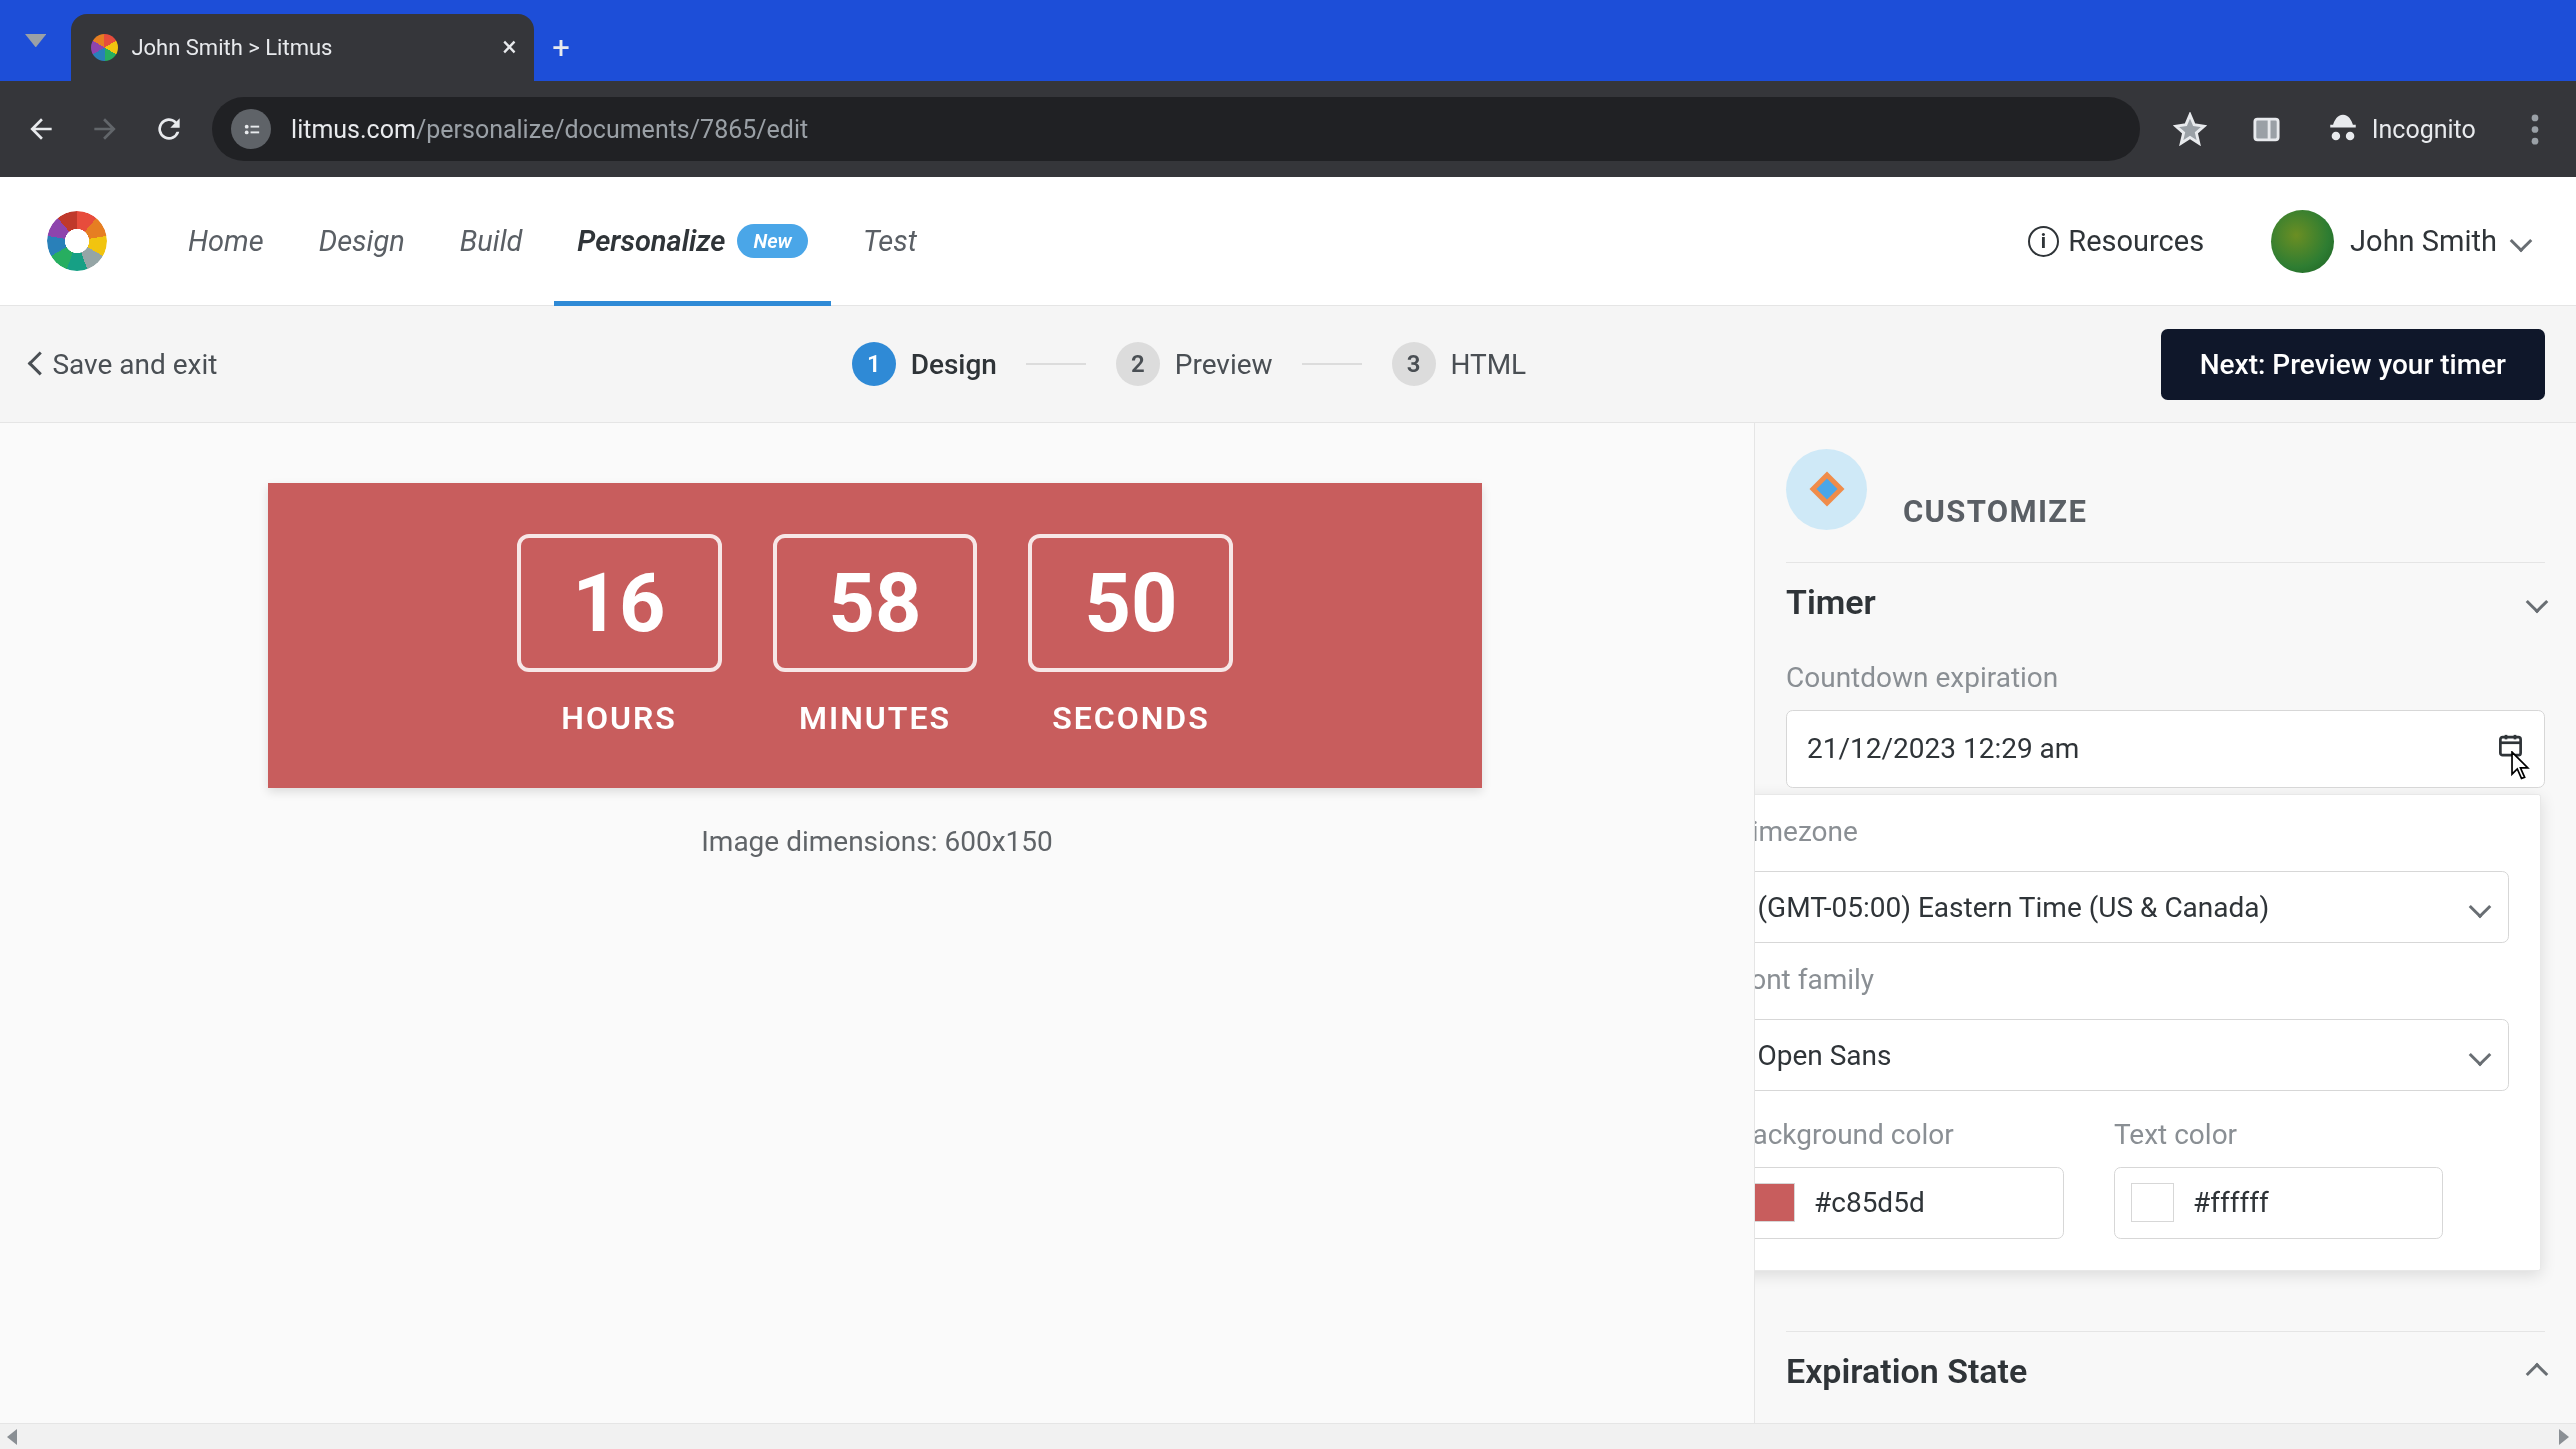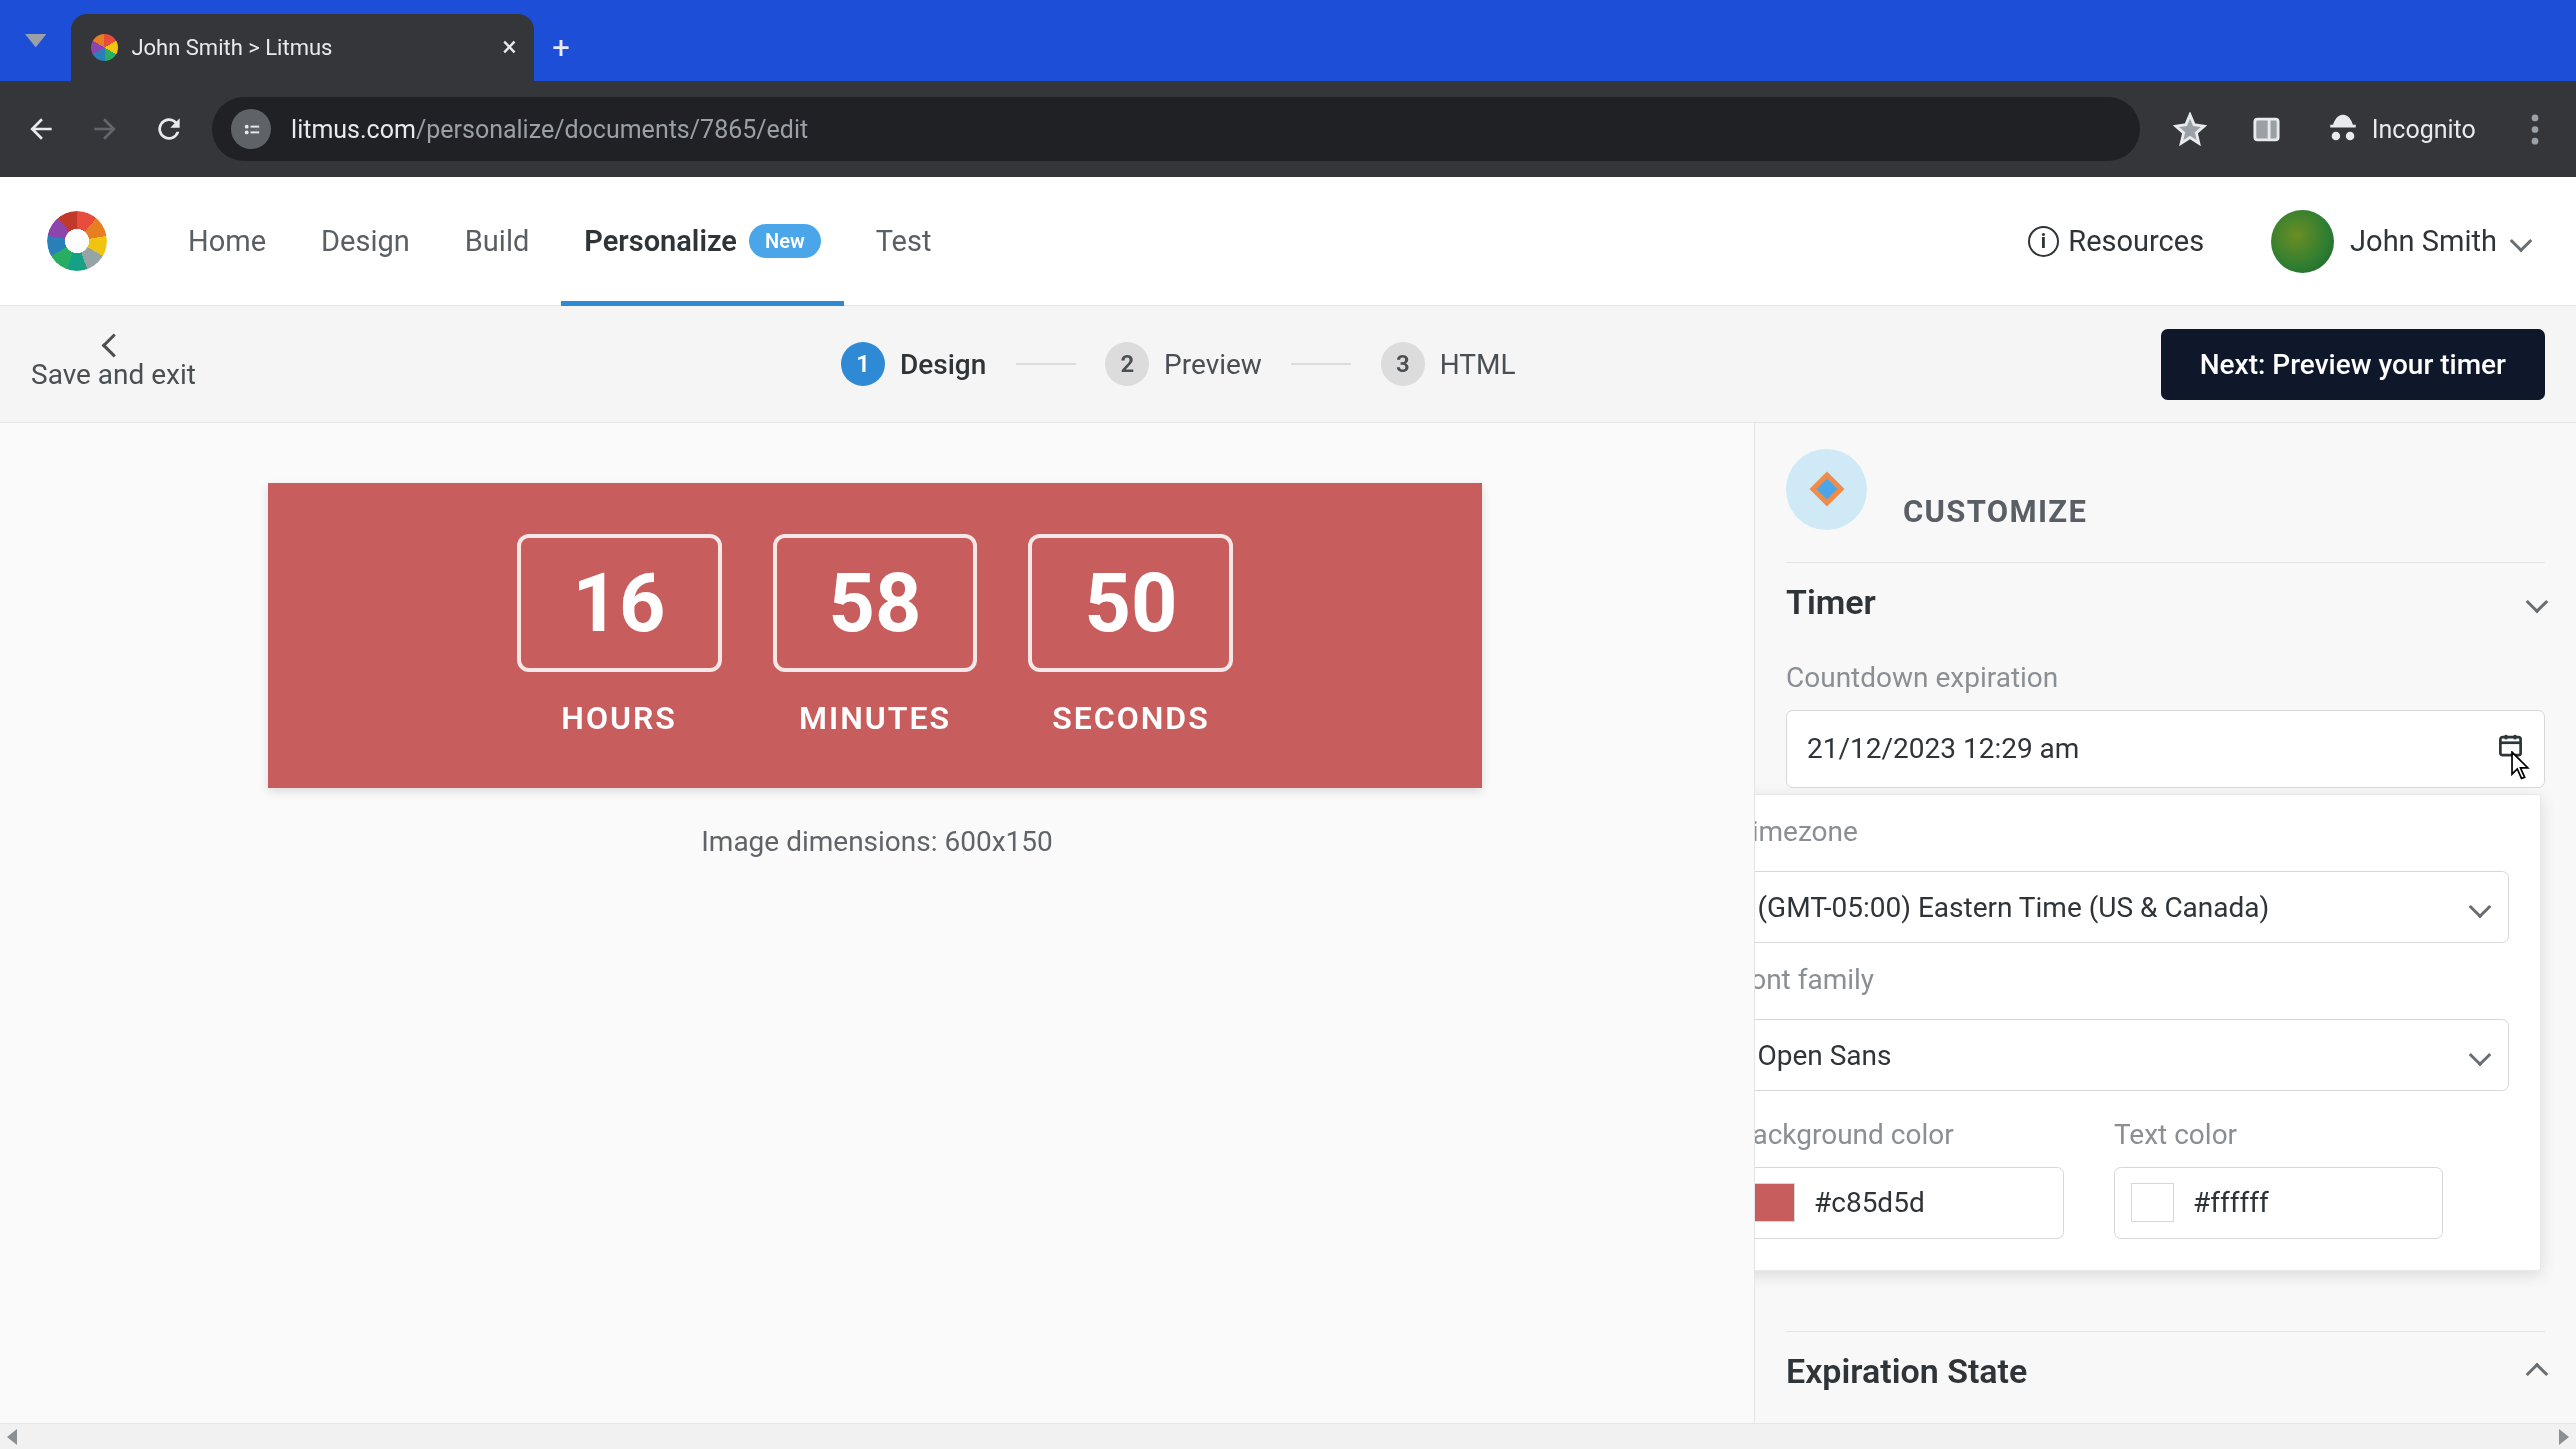--- a/index.html
+++ b/index.html
@@ -25,33 +25,33 @@
   .incognito { display:flex; align-items:center; gap:12px; color:#e8eaed; font-size:25px; padding:0 13.4px; }
 
   
   .app { width:2576px; height:1273px; background:#ffffff; display:flex; flex-direction:column; }
 
   
   .app-nav { height:129px; border-bottom:1.3px solid #e5e5e5; display:flex; align-items:center; padding:0 47px; }
   .logo { width:60px; height:60px; border-radius:50%; background:#fff; position:relative; }
   .logo::before { content:""; position:absolute; inset:0; border-radius:50%; background: conic-gradient(#e74c3c 0 40deg,#e67e22 40deg 80deg,#f1c40f 80deg 120deg,#95a5a6 120deg 160deg,#16a085 160deg 200deg,#27ae60 200deg 240deg,#2980b9 240deg 280deg,#8e44ad 280deg 320deg,#c0392b 320deg 360deg); -webkit-mask: radial-gradient(circle, transparent 28%, #000 29%); mask: radial-gradient(circle, transparent 28%, #000 29%); }
   .nav-items { display:flex; gap:55px; margin-left:81px; font-size:29px; color:#5a5f65; align-items:center; height:100%; }
-  .nav-item { height:100%; display:flex; align-items:center; position:relative; }
+  .nav-item { height:100%; display:flex; align-items:center; position:relative;font-style:italic; }
   .nav-item.active { color:#2f3438; font-weight:600; }
   .nav-item.active::after { content:""; position:absolute; left:-23px; right:-23px; bottom:-1.3px; height:5.4px; background:#2f8ad6; }
   .badge-new { background:#4aa6e8; color:#fff; font-size:20px; font-weight:600; border-radius:670px; padding:5.4px 16px; margin-left:12px; }
   .nav-spacer { flex:1; }
   .resources { display:flex; align-items:center; gap:9.4px; font-size:29px; color:#2f3438; }
   .info-circ { width:31px; height:31px; border:2.7px solid #2f3438; border-radius:50%; display:flex; align-items:center; justify-content:center; font-size:20px; font-weight:700; }
   .user-chip { display:flex; align-items:center; gap:16px; margin-left:67px; font-size:29px; color:#2f3438; }
   .avatar { width:63px; height:63px; border-radius:50%; background: radial-gradient(circle at 40% 40%, #6b8e23, #2e7d32 60%, #1b5e20); }
 
   
   .sub-bar { height:117px; background:#f5f5f5; border-bottom:1.3px solid #e5e5e5; display:flex; align-items:center; padding:0 31px; }
-  .save-exit { display:flex; align-items:center; gap:4px; font-size:28px; color:#4a4f54;flex-direction:column; }
+  .save-exit { display:flex; align-items:center; gap:4px; font-size:28px; color:#4a4f54; }
   .steps { flex:1; display:flex; justify-content:center; align-items:center; gap:29.5px; }
   .step { display:flex; align-items:center; gap:14.8px; font-size:28px; color:#4a4f54; }
   .step .num { width:44px; height:44px; border-radius:50%; background:#dcdcdc; color:#4a4f54; display:flex; align-items:center; justify-content:center; font-size:24px; font-weight:600; }
   .step.active .num { background:#2f8ad6; color:#fff; }
   .step.active { color:#2f3438; font-weight:500; }
   .step-line { width:60px; height:2.7px; background:#dcdcdc; }
   .next-btn { background:#0f172a; color:#fff; font-size:28px; font-weight:500; padding:19px 39px; border-radius:6.7px; }
 
   
   .editor { flex:1; display:flex; min-height:0; }

